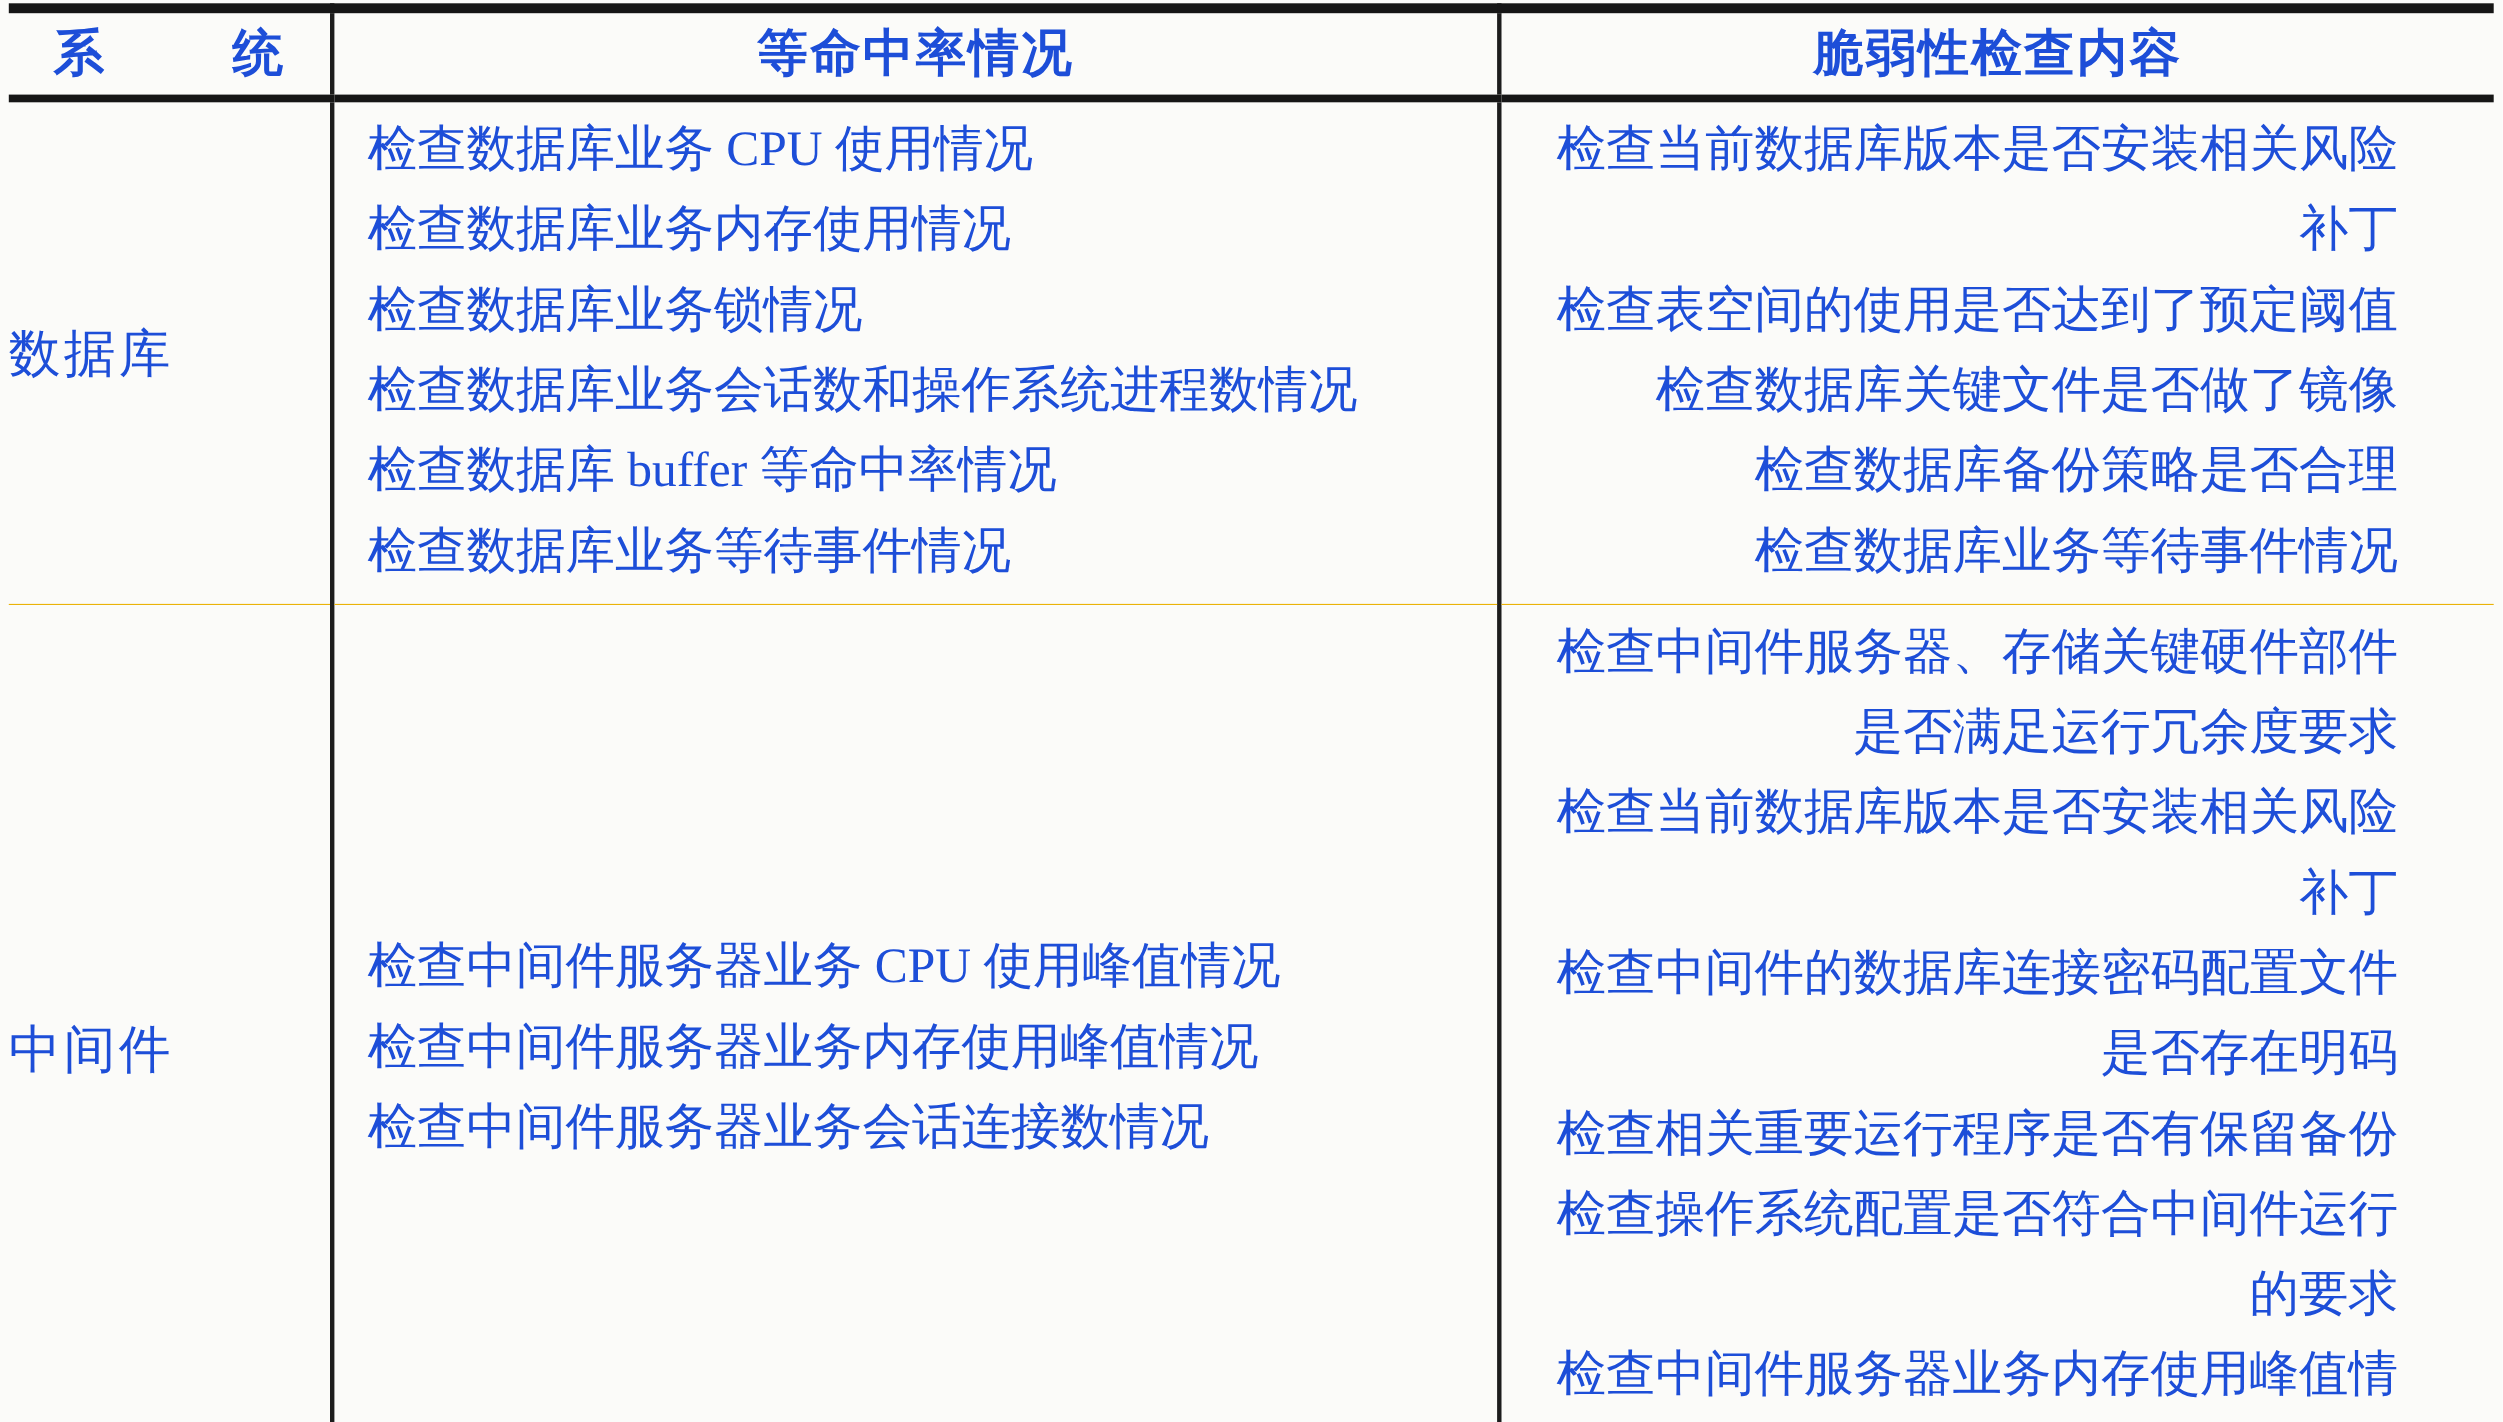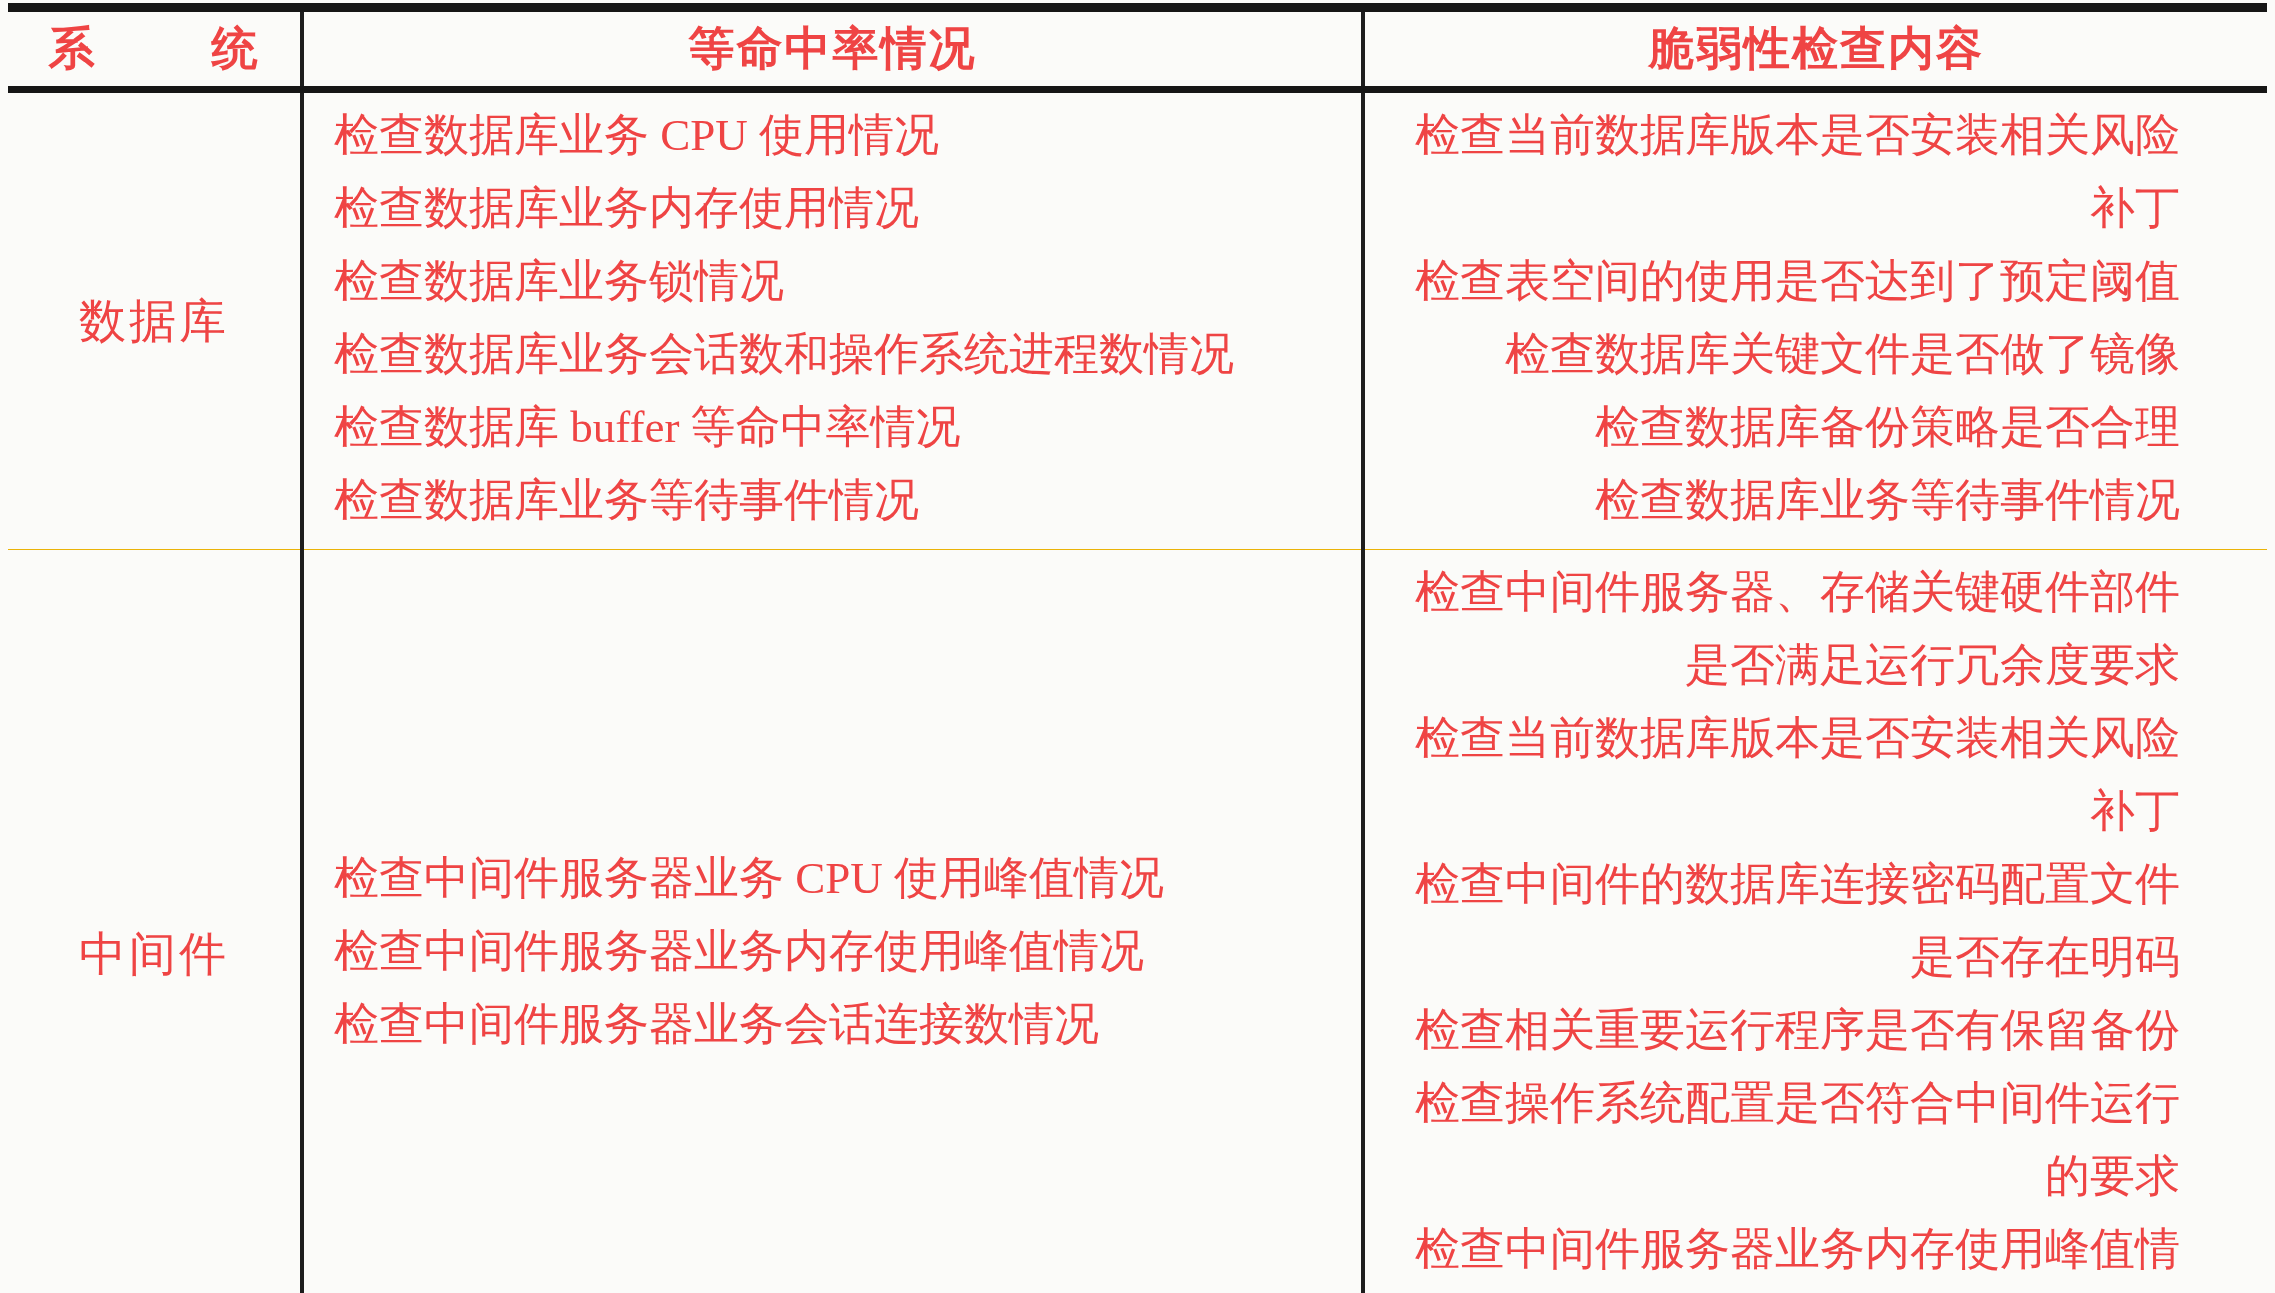--- a/index.html
+++ b/index.html
@@ -2,21 +2,21 @@
 <html><head>
 <meta charset="utf-8">
 <style>
   html, body { margin: 0; padding: 0; }
   .page {
     position: relative;
     width: 2275px;
     height: 1293px;
     background: #fbfbf9;
     overflow: hidden;
-    color: #ef4444;
+    color: #1d4ed8;
     font-family: "Liberation Serif", "DejaVu Serif", serif;
   }
   table.tbl {
     position: absolute;
     left: 8px;
     top: 3px;
     width: 2259px;
     table-layout: fixed;
     border-collapse: collapse;
     border-top: 9px solid #161616;
@@ -40,21 +40,20 @@
   th.sys { word-spacing: 100px; }
 
   thead th + th, tbody td + td { border-left: 4px solid #1d1d1d; }
 
   tr.r1 > td { border-bottom: 1px solid #eab308; height: 450px; }
   tr.r2 > td { height: 736px; }
 
   td { padding: 0; }
   td.sysCell {
     vertical-align: middle;
-    text-align: center;
     font-size: 47px;
     letter-spacing: 3px;
   }
   td.content {
     vertical-align: top;
     font-size: 45px;
     line-height: 73px;
     padding: 6px 0 0 30px;
   }
   td.content.vul { padding-right: 87px; text-align: right; }

